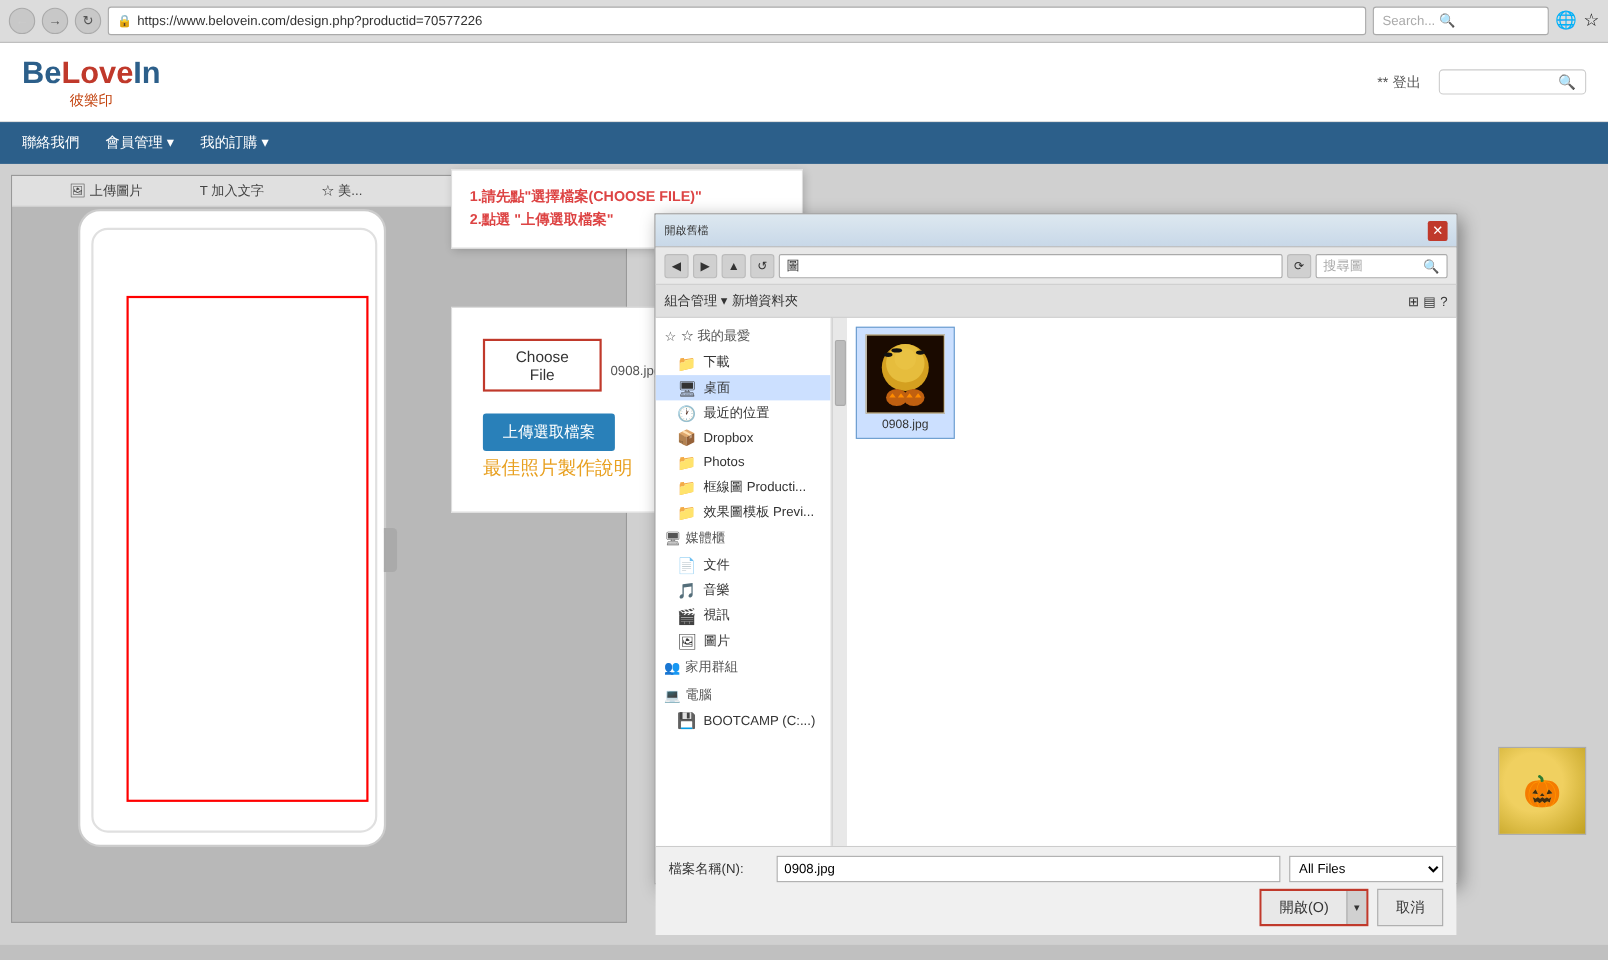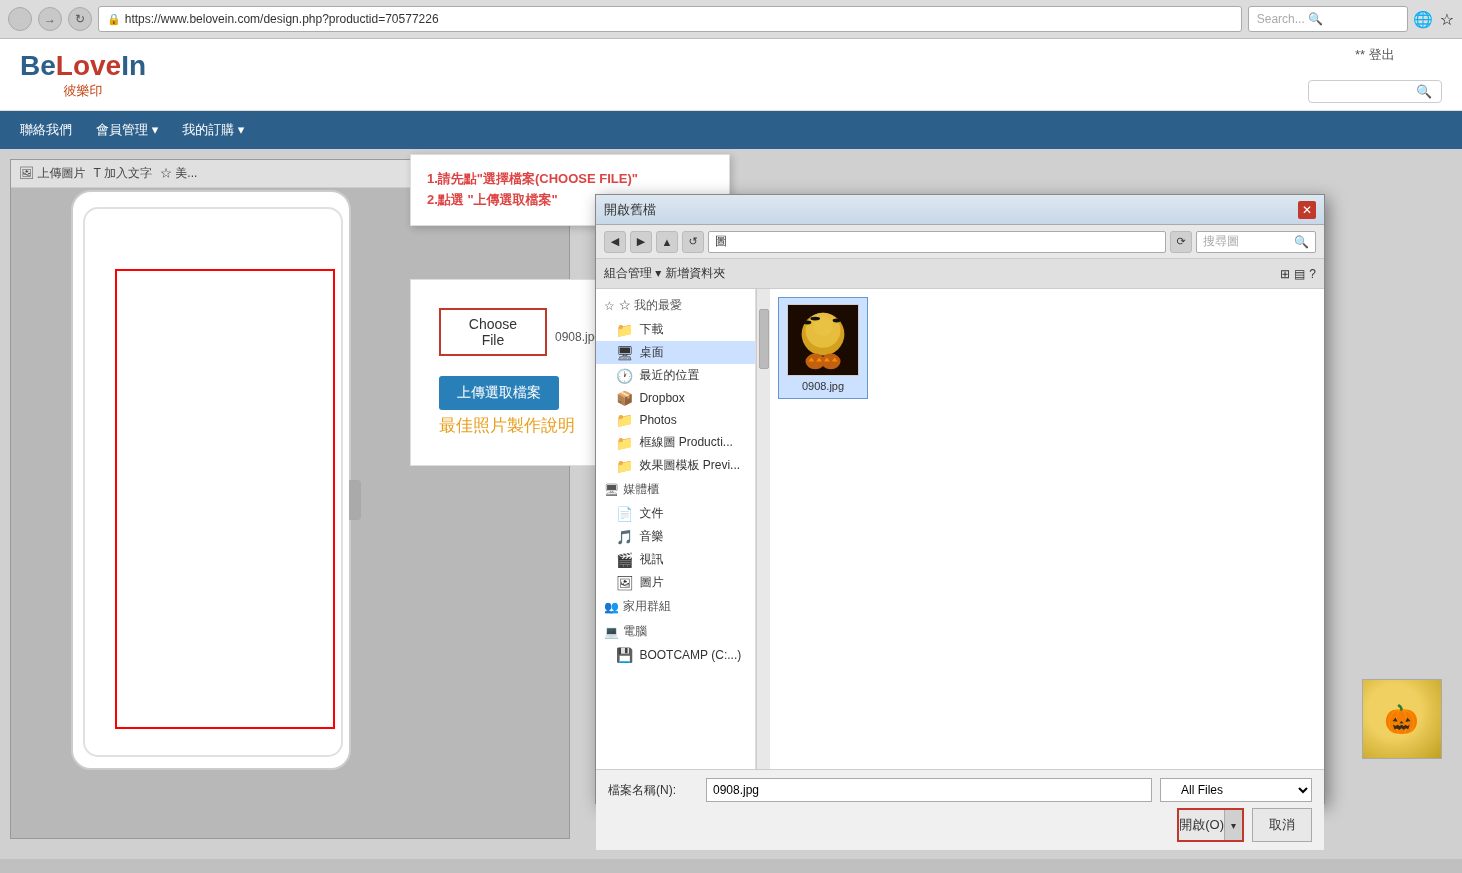--- a/index.html
+++ b/index.html
@@ -50,21 +50,21 @@
       border-bottom: 1px solid #ddd;
       height: 72px;
     }
     .logo-container { display: flex; flex-direction: column; align-items: center; }
     .logo-text { font-size: 28px; font-weight: bold; }
     .logo-be { color: #2c5f8a; }
     .logo-love { color: #c0392b; }
     .logo-in { color: #2c5f8a; }
     .logo-sub { color: #c2410c; font-size: 13px; }
     .header-spacer { flex: 1; }
-    .header-links { display: flex; gap: 16px; font-size: 13px; color: #555; align-items: center; flex-direction: column; }
+    .header-links { display: flex; gap: 16px; font-size: 13px; color: #555; align-items: center; }
     .header-links span { cursor: pointer; }
     .header-search { display: flex; align-items: center; border: 1px solid #ccc; border-radius: 4px; padding: 3px 8px; background: white; }
     .header-search input { border: none; outline: none; font-size: 13px; width: 100px; color: #aaa; }
 
     
     .site-nav {
       background: #2c5f8a;
       height: 38px; display: flex; align-items: center; padding: 0 20px; gap: 24px;
     }
     .nav-item { color: white; font-size: 13px; cursor: pointer; }
@@ -81,21 +81,21 @@
       width: 560px;
       height: 680px;
       position: relative;
       border: 1px solid #999;
     }
     .canvas-toolbar {
       background: #e0e0e0;
       height: 28px; display: flex; align-items: center; padding: 0 8px; gap: 8px;
       border-bottom: 1px solid #ccc; font-size: 12px; color: #444;
     }
-    .canvas-toolbar-item { cursor: pointer; }
+    .canvas-toolbar-item { cursor: pointer; margin-left: 44px; }
     .phone-mockup {
       position: absolute; left: 60px; top: 30px;
       width: 280px; height: 580px;
       background: white;
       border: 2px solid #ccc;
       border-radius: 20px;
     }
     .phone-inner {
       position: absolute; left: 10px; top: 15px;
       width: 260px; height: 550px;
@@ -183,21 +183,21 @@
       box-shadow: 4px 4px 16px rgba(0,0,0,0.4);
       z-index: 20;
       font-size: 12px;
       color: #333;
     }
     .dialog-titlebar {
       background: linear-gradient(to bottom, #dde8f0, #c8d8e8);
       height: 30px; display: flex; align-items: center; padding: 0 8px;
       border-bottom: 1px solid #aaa; justify-content: space-between;
     }
-    .dialog-title { font-size: 13px; color: #333; }
+    .dialog-title { font-size: 10px; color: #333; }
     .dialog-close-btn {
       background: #c0392b; color: white; border: none;
       width: 18px; height: 18px; border-radius: 2px;
       font-size: 12px; cursor: pointer; display: flex; align-items: center; justify-content: center;
     }
     .dialog-nav {
       background: #e8e8e8; padding: 4px 8px; display: flex; align-items: center; gap: 4px;
       border-bottom: 1px solid #ccc; height: 34px;
     }
     .dialog-nav-btn {
@@ -263,31 +263,31 @@
     }
     .filename-row {
       display: flex; align-items: center; gap: 8px; margin-bottom: 6px;
     }
     .filename-label { font-size: 12px; color: #333; width: 90px; }
     .filename-input {
       flex: 1; height: 24px; border: 1px solid #aaa; background: white;
       padding: 0 6px; font-size: 12px;
     }
     .filetype-select {
-      width: 152px; height: 24px; border: 1px solid #aaa; background: white;
-      font-size: 12px; padding: 0 16px;
+      width: 140px; height: 24px; border: 1px solid #aaa; background: white;
+      font-size: 12px; padding: 0 4px;
     }
     .dialog-action-row {
       display: flex; justify-content: flex-end; gap: 8px;
     }
     .open-btn-container {
       display: flex; border: 2px solid #c0392b;
     }
     .open-btn {
-      background: #e8e8e8; border: none; padding: 6px 0;
+      background: #e8e8e8; border: none; padding: 6px 16px;
       font-size: 13px; cursor: pointer; color: #333;
     }
     .open-btn-arrow {
       background: #d0d0d0; border: none; border-left: 1px solid #aaa;
       padding: 6px 6px; font-size: 10px; cursor: pointer; color: #333;
     }
     .cancel-btn {
       background: #e8e8e8; border: 1px solid #aaa;
       padding: 6px 16px; font-size: 13px; cursor: pointer; color: #333;
     }

